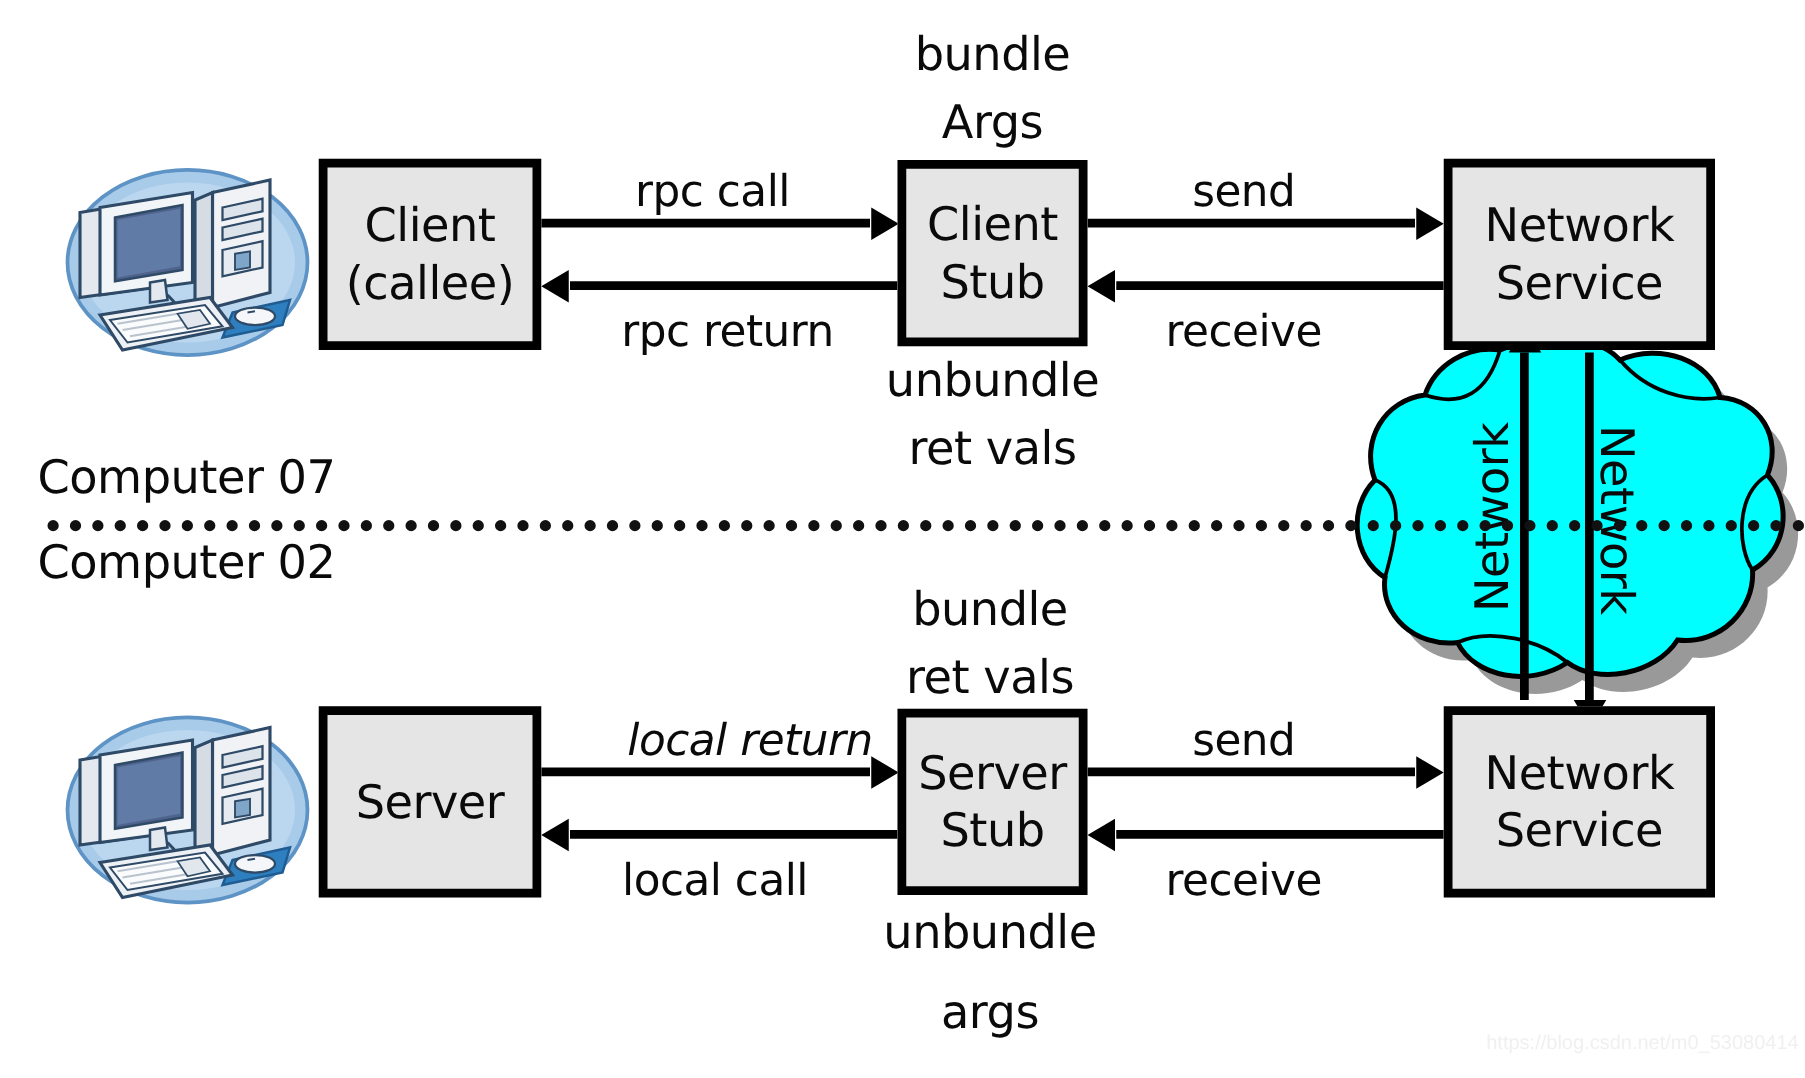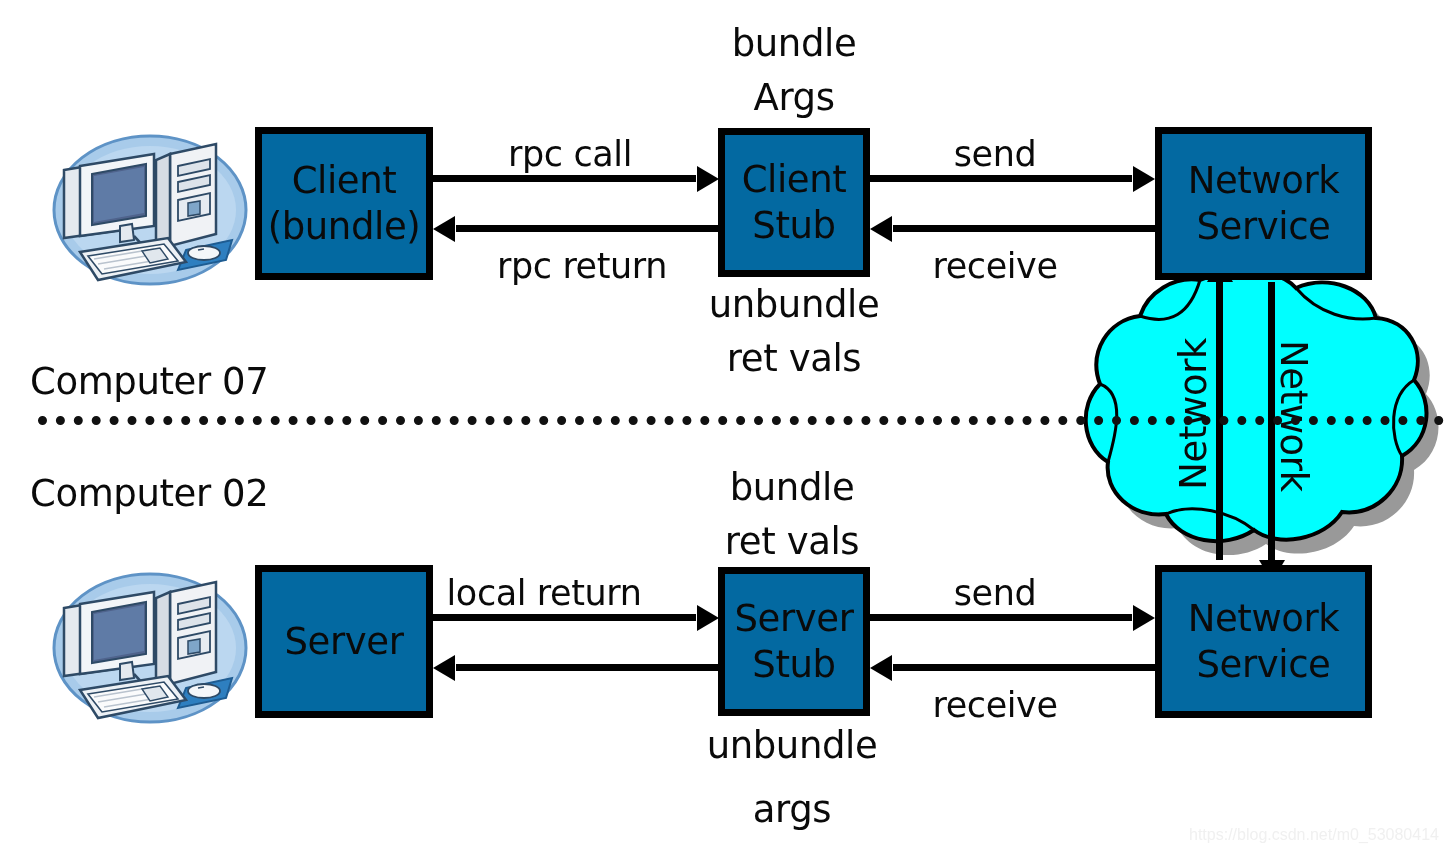--- a/index.html
+++ b/index.html
@@ -14,21 +14,21 @@
     position: relative;
     width: 1444px;
     height: 862px;
     background: #ffffff;
     overflow: hidden;
   }
 
   
   .box {
     position: absolute;
-    background: #0369a1;
+    background: #e5e5e5;
     border: 7px solid #000000;
     box-sizing: border-box;
     display: flex;
     flex-direction: column;
     align-items: center;
     justify-content: center;
     z-index: 30;
   }
   .box .line {
     font-family: "DejaVu Sans", sans-serif;
@@ -219,21 +219,21 @@
       <path d="M38 126 L114 114 L128 131 L52 144 Z" fill="#FAFBFC" stroke="#2E4A66" stroke-width="1.6"></path>
       <path d="M44 129 L104 119" stroke="#B9C3CE" stroke-width="1.6"></path>
       <path d="M48 134 L108 124" stroke="#B9C3CE" stroke-width="1.6"></path>
       <path d="M54 139 L114 129" stroke="#B9C3CE" stroke-width="1.6"></path>
       <path d="M92 121 L110 118 L118 129 L100 133 Z" fill="#E1E7ED" stroke="#2E4A66" stroke-width="1.4"></path>
     </svg>
   </div>
 
   <div class="box" style="left:255px; top:127px; width:178px; height:153px;">
     <span class="line">Client</span>
-    <span class="line">(bundle)</span>
+    <span class="line">(callee)</span>
   </div>
 
   <div class="arrow-h" style="left:433px; top:175px; width:263px;">
     <span class="head right"></span>
   </div>
   <div class="caption center" style="left:570px; top:134px;">rpc call</div>
 
   <div class="arrow-h" style="left:456px; top:225px; width:262px;">
     <span class="head left"></span>
   </div>
@@ -262,21 +262,21 @@
 
   <div class="box" style="left:1155px; top:127px; width:217px; height:153px;">
     <span class="line">Network</span>
     <span class="line">Service</span>
   </div>
 
   <div class="caption big" style="left:30px; top:360px;">Computer 07</div>
 
   <div class="divider" style="left:38px; top:416px; width:1406px;"></div>
 
-  <div class="caption big" style="left:30px; top:472px;">Computer 02</div>
+  <div class="caption big" style="left:30px; top:428px;">Computer 02</div>
 
   <div class="pc" style="left:50px; top:568px; width:200px; height:160px;">
     <svg width="200" height="160" viewBox="0 0 200 160">
       <ellipse cx="100" cy="80" rx="96" ry="74" fill="#A8CBEA" stroke="#5E93C6" stroke-width="3"></ellipse>
       <ellipse cx="100" cy="80" rx="86" ry="64" fill="#BBD7F0" stroke="none"></ellipse>
       <path d="M120 24 L166 14 L166 104 L120 116 Z" fill="#F0F2F5" stroke="#2E4A66" stroke-width="2.5"></path>
       <path d="M120 24 L120 116 L106 110 L106 30 Z" fill="#D6DCE4" stroke="#2E4A66" stroke-width="2.5"></path>
       <path d="M128 36 L160 29 L160 39 L128 46 Z" fill="#DDE3EA" stroke="#2E4A66" stroke-width="1.8"></path>
       <path d="M128 52 L160 45 L160 55 L128 62 Z" fill="#DDE3EA" stroke="#2E4A66" stroke-width="1.8"></path>
       <path d="M128 70 L160 63 L160 84 L128 91 Z" fill="#E6EBF1" stroke="#2E4A66" stroke-width="1.8"></path>
@@ -300,25 +300,26 @@
     </svg>
   </div>
 
   <div class="box" style="left:255px; top:565px; width:178px; height:153px;">
     <span class="line">Server</span>
   </div>
 
   <div class="arrow-h" style="left:433px; top:614px; width:263px;">
     <span class="head right"></span>
   </div>
-  <div class="caption center" style="left:544px; top:573px;">local return</div>
+  <div class="caption center" style="left:600px; top:573px;font-style:italic;">local return</div>
 
   <div class="arrow-h" style="left:456px; top:664px; width:262px;">
     <span class="head left"></span>
   </div>
+  <div class="caption center" style="left:572px; top:685px;">local call</div>
 
   <div class="caption center big" style="left:792px; top:466px;">bundle</div>
   <div class="caption center big" style="left:792px; top:520px;">ret vals</div>
 
   <div class="box" style="left:718px; top:567px; width:152px; height:149px;">
     <span class="line">Server</span>
     <span class="line">Stub</span>
   </div>
 
   <div class="caption center big" style="left:792px; top:724px;">unbundle</div>

